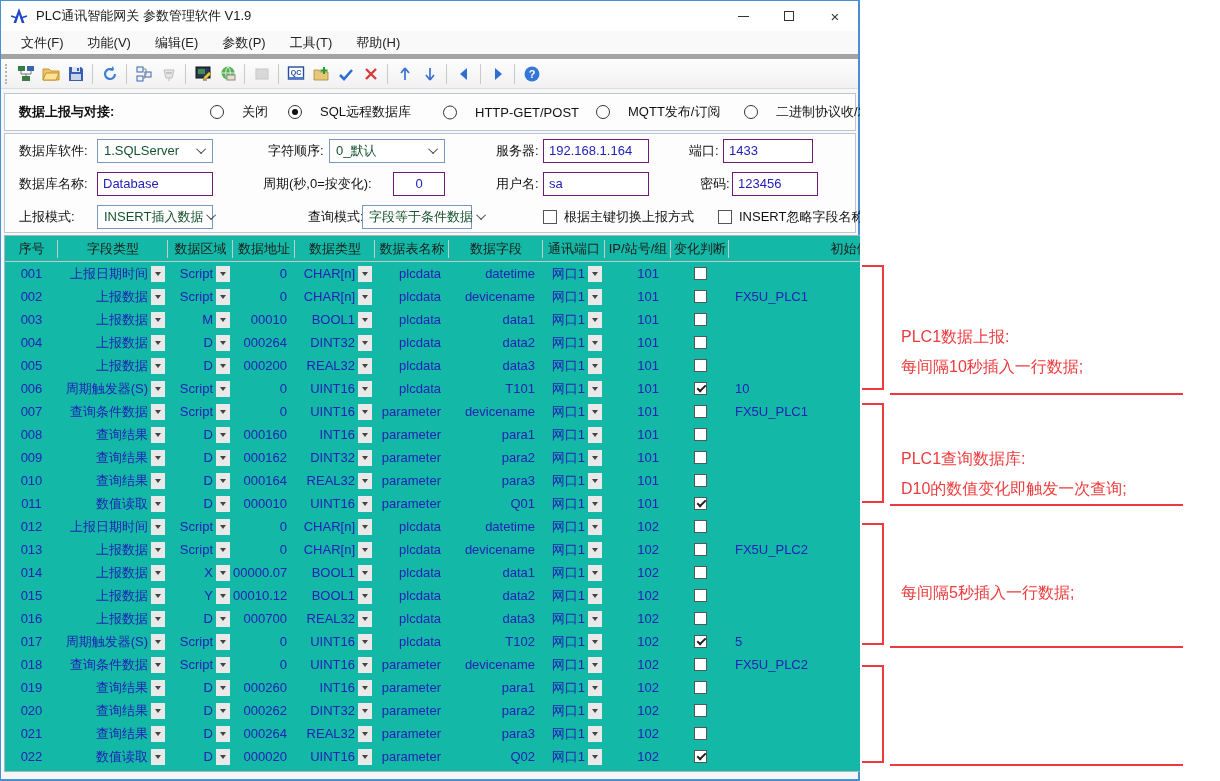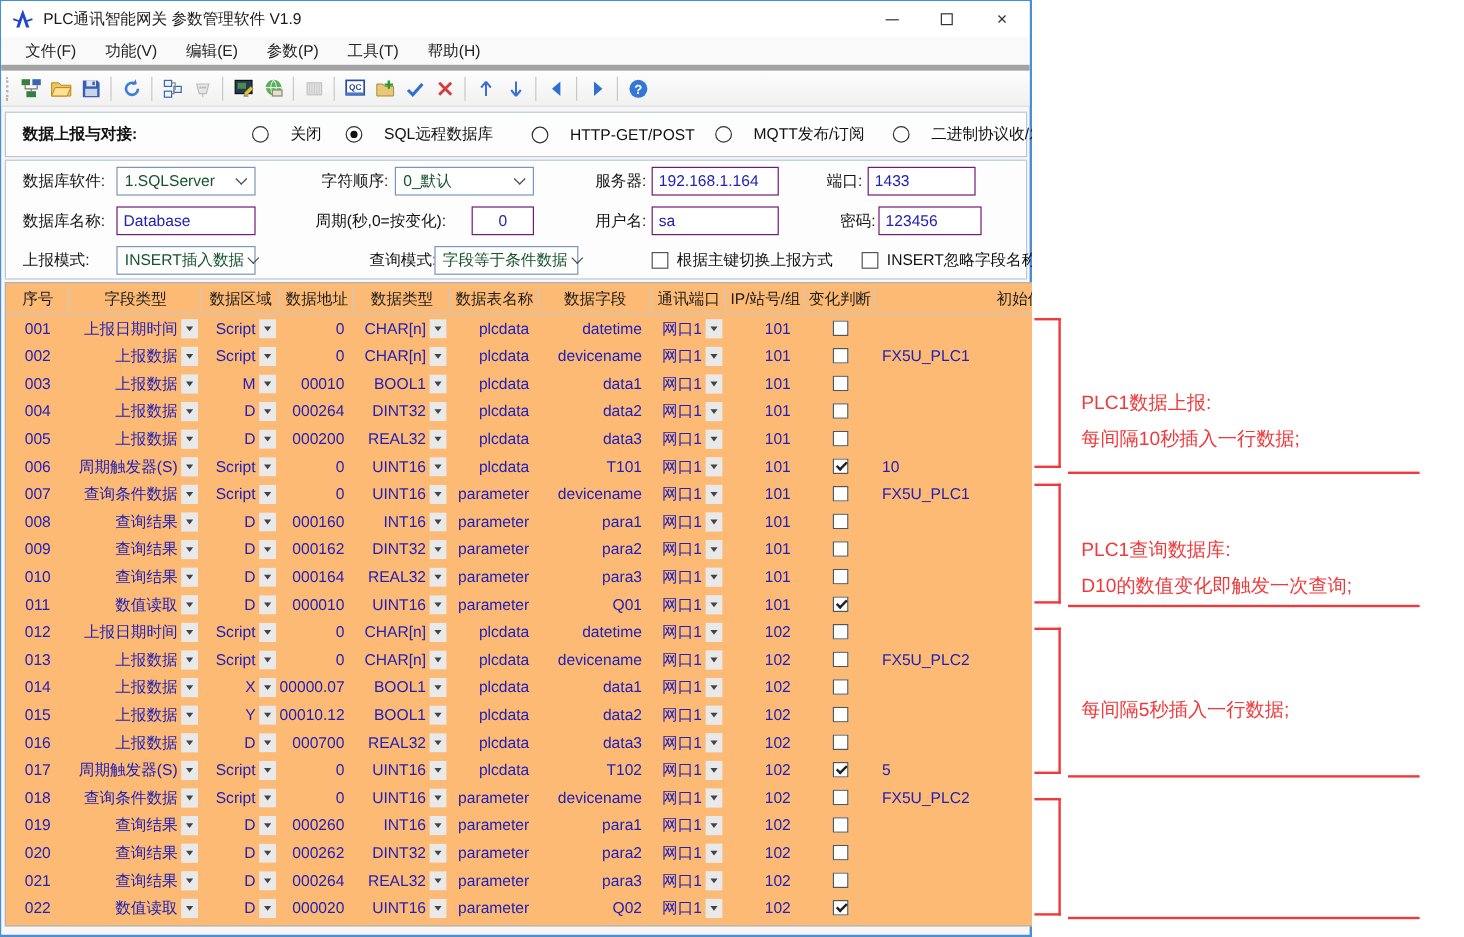--- a/index.html
+++ b/index.html
@@ -63,30 +63,30 @@
 
   #lbl-dbsw{left:14px} #cmb-dbsw{left:92px; width:116px}
   #lbl-order{left:263px} #cmb-order{left:324px; width:116px}
   #lbl-server{left:491px} #inp-server{left:538px; width:106px}
   #lbl-port{left:684px} #inp-port{left:718px; width:90px}
   #lbl-dbname{left:14px} #inp-dbname{left:92px; width:116px}
   #lbl-period{left:258px} #inp-period{left:388px; width:52px; text-align:center}
   #lbl-user{left:491px} #inp-user{left:538px; width:106px}
   #lbl-pass{left:695px} #inp-pass{left:727px; width:86px}
   #lbl-rmode{left:14px} #cmb-rmode{left:92px; width:116px}
-  #lbl-qmode{left:303px} #cmb-qmode{left:357px; width:120px}
+  #lbl-qmode{left:303px} #cmb-qmode{left:357px; width:110px}
 
   .cfg-check { position:absolute; top:50%; transform:translateY(-50%); display:flex; align-items:center; gap:7px; }
   #cfg-cb1{left:538px} #cfg-cb2{left:713px}
   .cbox { width:14px; height:14px; border:1px solid #555; background:#fff; position:relative; flex:0 0 auto; }
   .cbtext { font-size:13px; color:#111; white-space:nowrap; }
 
   
   .tablepanel { position:absolute; left:3px; top:234px; width:968px; height:537px;
-    background:#fdba74; border:1px solid #a8b4c0; overflow:hidden; }
+    background:#14b8a6; border:1px solid #a8b4c0; overflow:hidden; }
   .tgrid-row { display:grid; grid-template-columns:53px 110px 65px 62px 80px 74px 94px 62px 66px 58px 1fr;
     align-items:center; }
   .thead { height:26px; border-bottom:1px solid #c7c7c7; }
   .thead .hc { font-size:13px; color:#1c1c1c; text-align:center; position:relative; height:26px;
     display:flex; align-items:center; justify-content:center; white-space:nowrap; }
   .thead .hc::after { content:""; position:absolute; right:0; top:4px; bottom:4px; width:1px; background:#c9c9c9; }
   .thead .hc:last-child::after { display:none; }
   .trow { height:23px; font-size:13px; color:#2121b8; }
   .c { white-space:nowrap; overflow:hidden; }
   .c.center{ text-align:center; }

